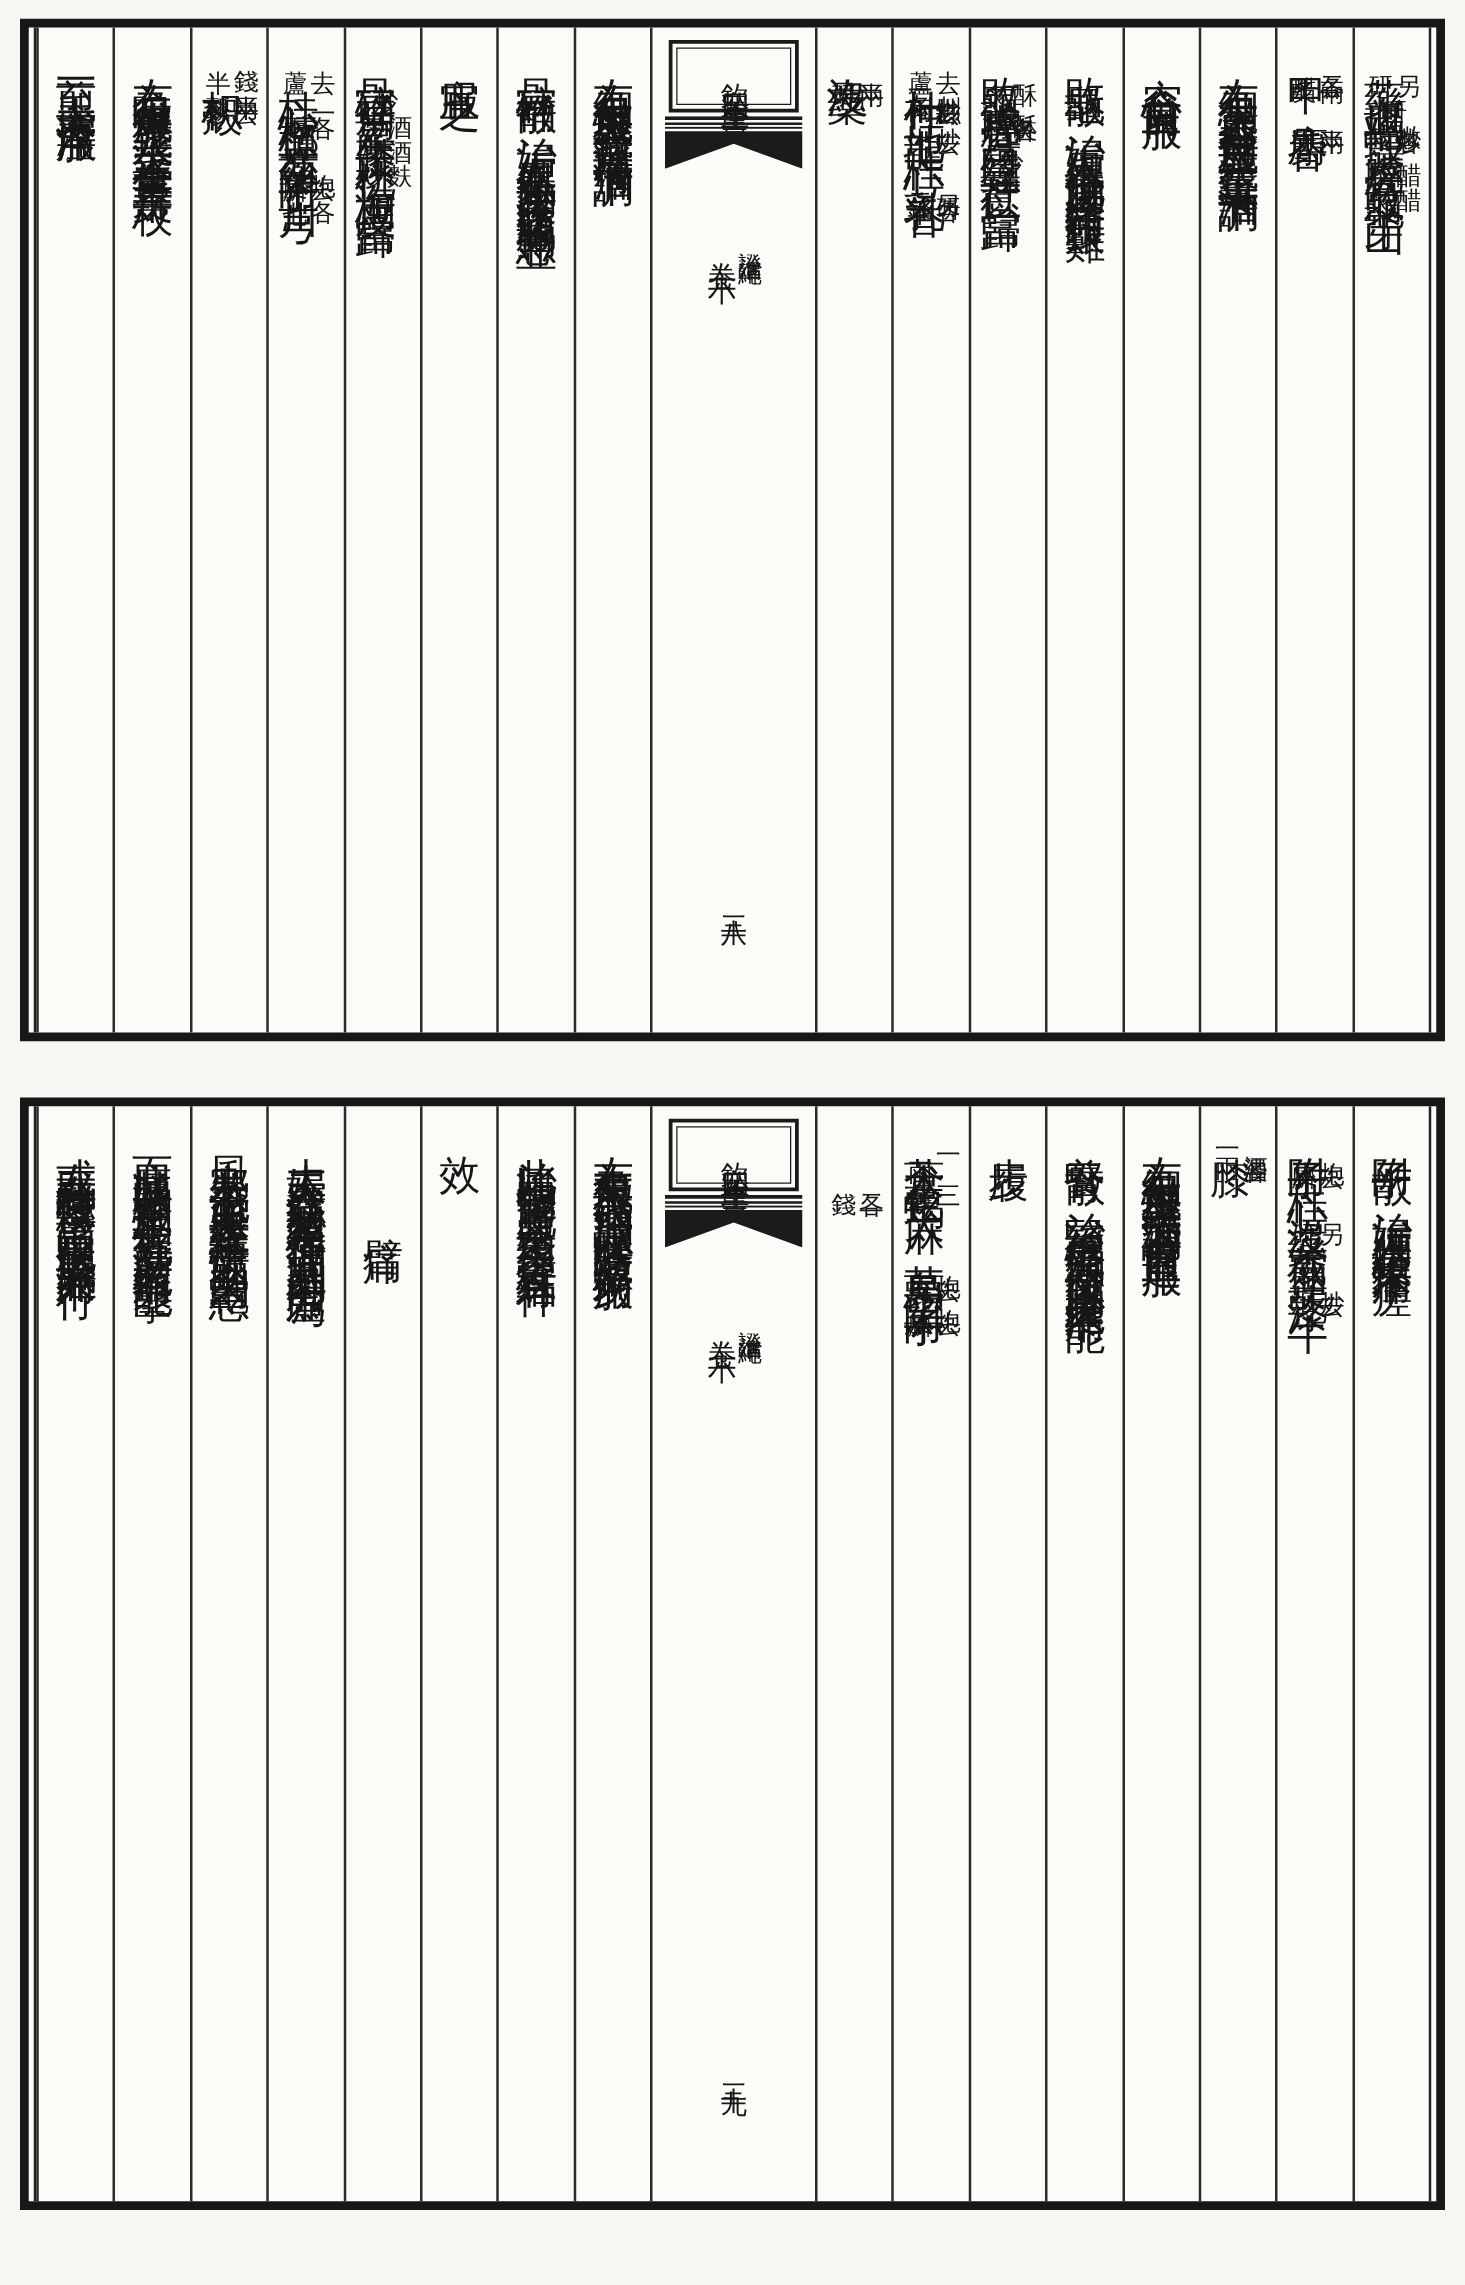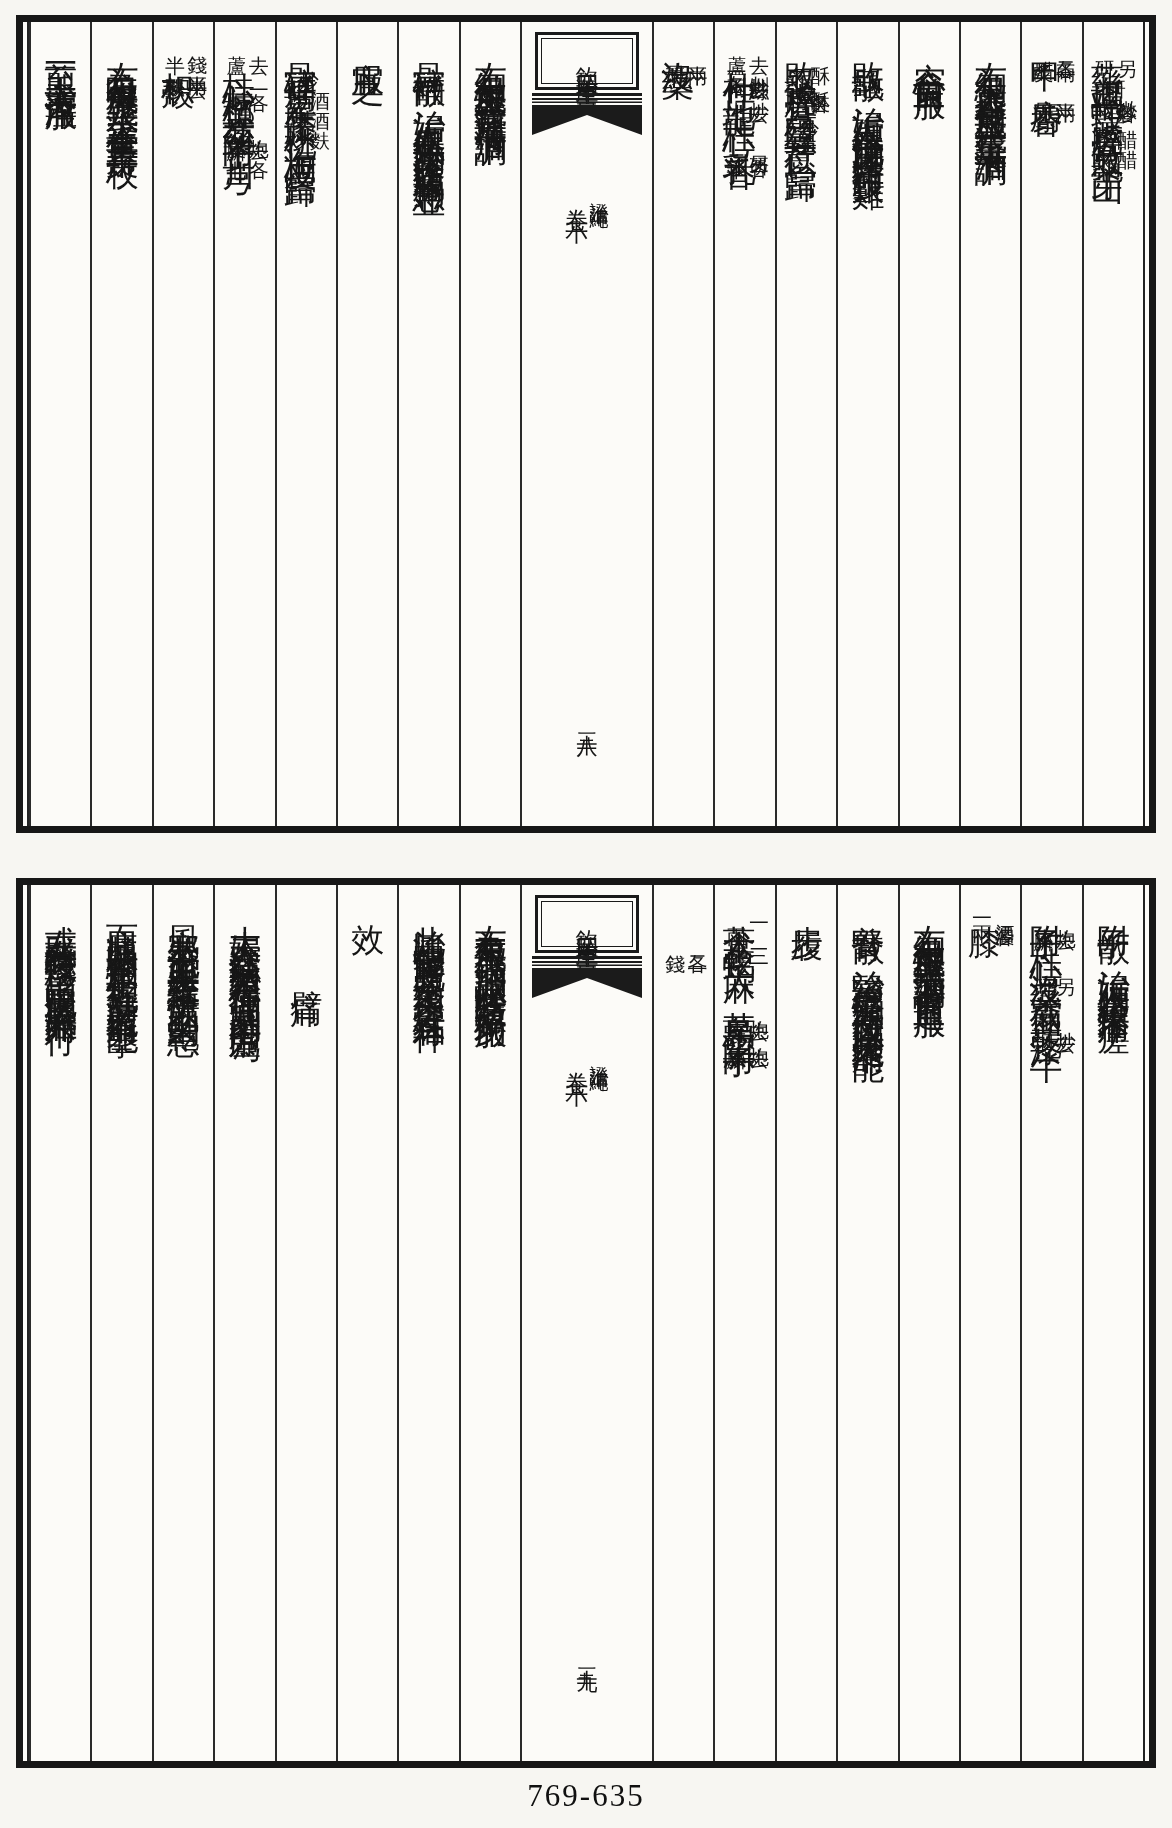--- a/index.html
+++ b/index.html
@@ -218,14 +218,13 @@
         </div>
         <div class="col">
           <div class="colrun"><span class="mtxt">右為咬咀每服五錢水一大盞半生薑三片棗一枚</span></div>
         </div>
         <div class="col">
           <div class="colrun"><span class="mtxt">煎至一大盞去滓溫服</span></div>
         </div>
       </div>
     </section>
 
-  <div class="pageno">769-635</div>
 </div>
 
 </body></html>

